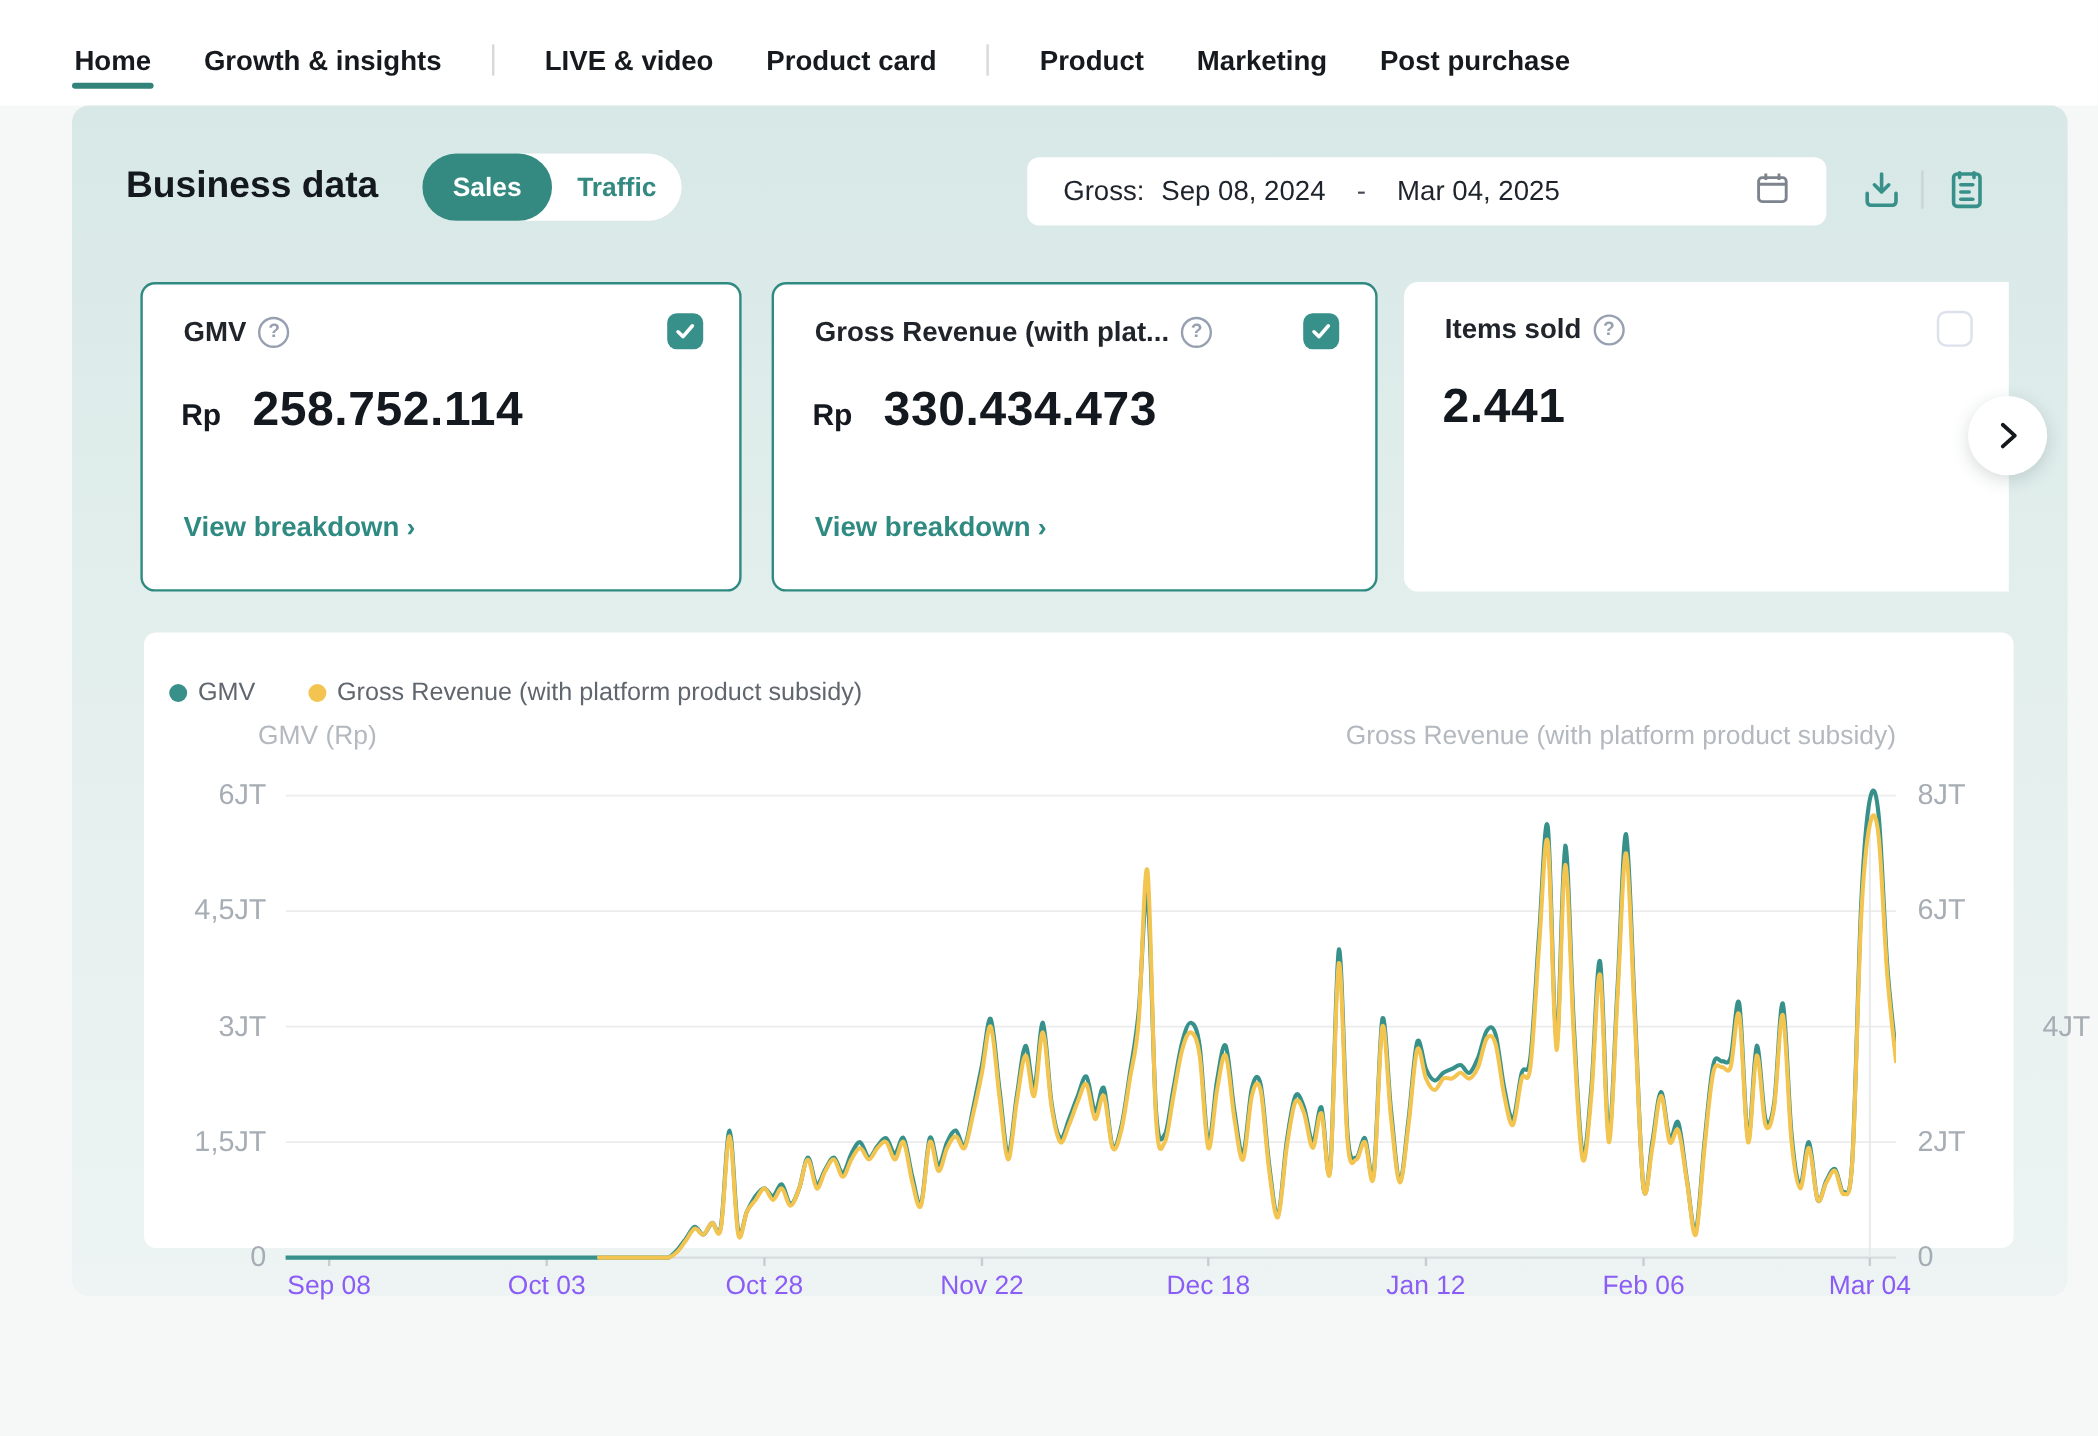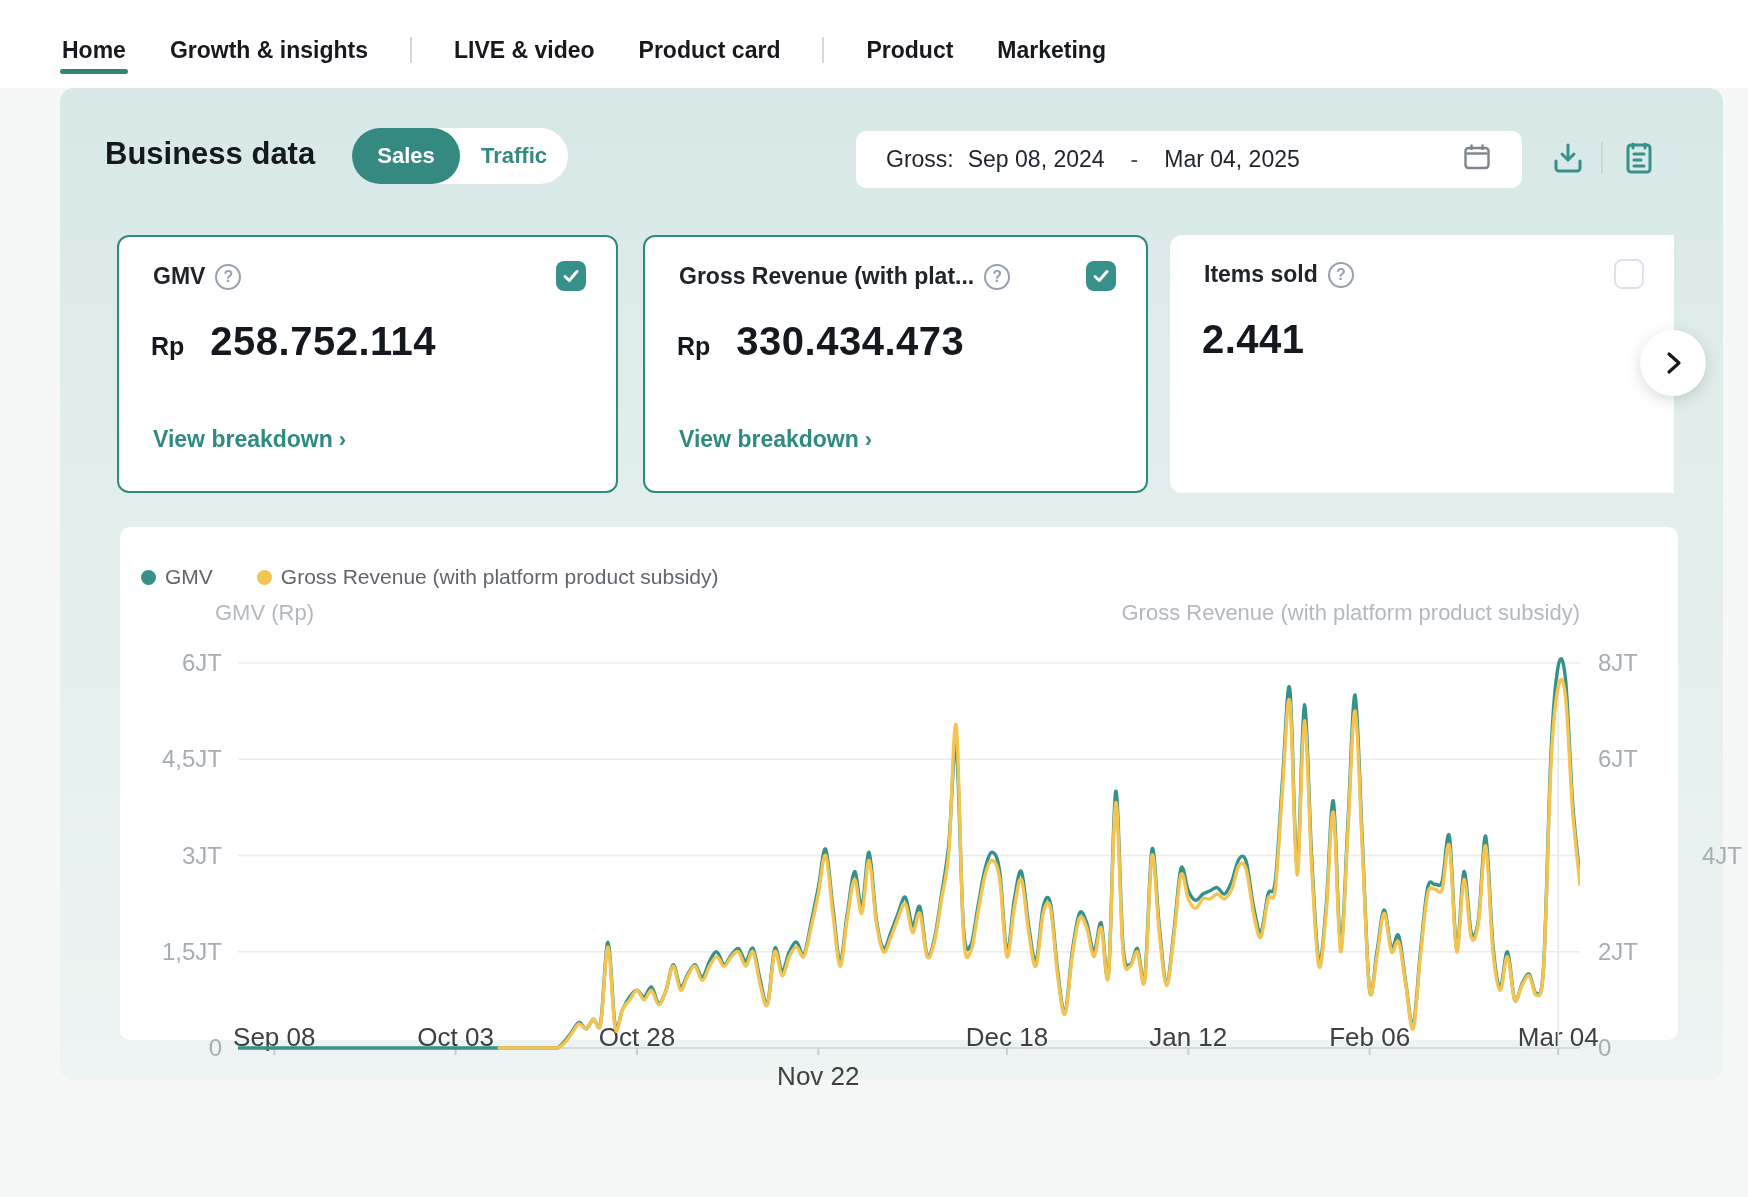--- a/index.html
+++ b/index.html
@@ -60,36 +60,37 @@
   
   #chart-card { left:120px; top:527px; width:1558px; height:513px; background:#ffffff; border-radius:10px; }
   #legend { left:141px; top:565px; display:flex; align-items:center; gap:44px; }
   .lg-item { display:flex; align-items:center; gap:9px; cursor:pointer; }
   .lg-dot { width:15px; height:15px; border-radius:50%; }
   .lg-txt { font-size:21px; color:#60666e; }
   #ax-left-title  { left:215px; top:600px; font-size:22px; color:#b3b9bf; }
   #ax-right-title { top:600px; right:168px; font-size:22px; color:#b3b9bf; }
   .ytick { position:absolute; font-size:24px; color:#a7adb4; line-height:22px; }
   .ytick.l { text-align:right; width:80px; }
-  .xtick { position:absolute; top:1022px; font-size:26px; color:#404040; transform:translateX(-50%); white-space:nowrap; }
+  .xtick { position:absolute; top:1058px; font-size:22px; color:#8b5cf6; transform:translateX(-50%); white-space:nowrap; }
   #plot { left:238px; top:655px; }
 </style>
 </head>
 <body>
 
 <div id="topbar" class="abs"></div>
 <div id="nav" class="abs">
     <div class="nav-item active">Home</div>
     <div class="nav-item">Growth &amp; insights</div>
     <div class="nav-div"></div>
     <div class="nav-item">LIVE &amp; video</div>
     <div class="nav-item">Product card</div>
     <div class="nav-div"></div>
     <div class="nav-item">Product</div>
     <div class="nav-item">Marketing</div>
+    <div class="nav-item">Post purchase</div>
   </div>
 
 <div id="panel" class="abs"></div>
 <div id="page-title" class="abs">Business data</div>
 
 <div id="toggle" class="abs">
   <div class="toggle-opt on">Sales</div>
   <div class="toggle-opt off">Traffic</div>
 </div>
 
@@ -198,21 +199,21 @@
     <div class="ytick l abs" style="left: 142px; top: 940.75px;">1,5JT</div>
     <div class="ytick l abs" style="left: 142px; top: 1037px;">0</div>
     <div class="ytick abs" style="left: 1598px; top: 652px;">8JT</div>
     <div class="ytick abs" style="left: 1598px; top: 748.25px;">6JT</div>
     <div class="ytick abs" style="left: 1674px; top: 844.5px; margin-left: 28px;">4JT</div>
     <div class="ytick abs" style="left: 1598px; top: 940.75px;">2JT</div>
     <div class="ytick abs" style="left: 1598px; top: 1037px;">0</div>
     <div class="xtick" style="left: 274.27px;">Sep 08</div>
     <div class="xtick" style="left: 455.622px;">Oct 03</div>
     <div class="xtick" style="left: 636.973px;">Oct 28</div>
-    <div class="xtick" style="left: 818.324px; margin-top: 39px;">Nov 22</div>
+    <div class="xtick" style="left: 818.324px;">Nov 22</div>
     <div class="xtick" style="left: 1006.93px;">Dec 18</div>
     <div class="xtick" style="left: 1188.28px;">Jan 12</div>
     <div class="xtick" style="left: 1369.63px;">Feb 06</div>
     <div class="xtick" style="left: 1558.24px;">Mar 04</div>
   </div>
 <svg id="plot" class="abs" width="1342" height="410" viewBox="0 0 1342 410">
     <line x1="0" y1="8" x2="1342" y2="8" stroke="#ececec" stroke-width="1.6"></line>
     <line x1="0" y1="104.25" x2="1342" y2="104.25" stroke="#ececec" stroke-width="1.6"></line>
     <line x1="0" y1="200.5" x2="1342" y2="200.5" stroke="#ececec" stroke-width="1.6"></line>
     <line x1="0" y1="296.75" x2="1342" y2="296.75" stroke="#ececec" stroke-width="1.6"></line>

